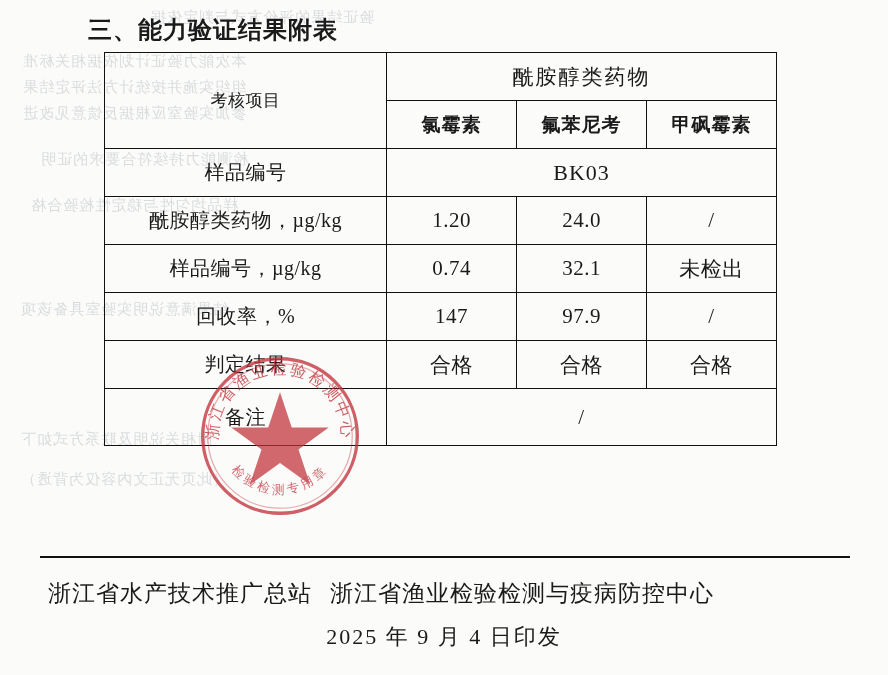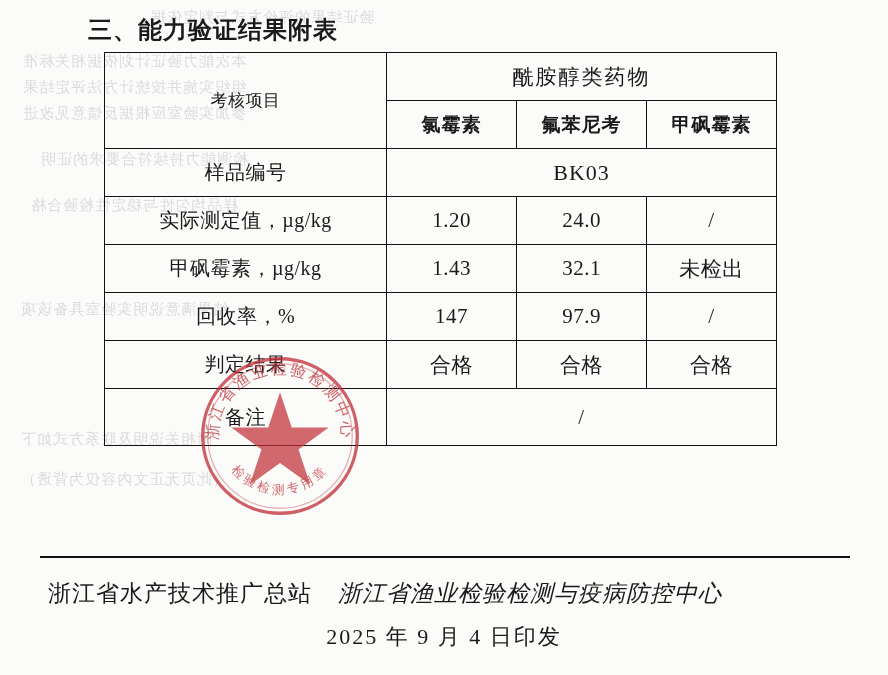--- a/index.html
+++ b/index.html
@@ -119,21 +119,21 @@
   }
   .footer-line1 {
     position: absolute;
     top: 578px;
     left: 48px;
     width: 800px;
     font-size: 23px;
     letter-spacing: 1px;
     white-space: nowrap;
   }
-  .footer-line1 .org2 { margin-left: 26px; font-style: italic; }
+  .footer-line1 .org2 { margin-left: 18px; }
   .footer-line2 {
     position: absolute;
     top: 622px;
     left: 0;
     width: 888px;
     text-align: center;
     font-size: 22px;
     letter-spacing: 2px;
   }
 </style>
@@ -171,29 +171,29 @@
         <td class="sub">氟苯尼考</td>
         <td class="sub">甲砜霉素</td>
       </tr>
 
       <tr>
         <td class="rowlabel">样品编号</td>
         <td class="sample" colspan="3">BK03</td>
       </tr>
 
       <tr>
-        <td class="rowlabel">实际测定值，µg/kg</td>
+        <td class="rowlabel">酰胺醇类药物，µg/kg</td>
         <td class="val">1.20</td>
         <td class="val">24.0</td>
         <td class="val">/</td>
       </tr>
 
       <tr>
-        <td class="rowlabel">甲砜霉素，µg/kg</td>
-        <td class="val">1.43</td>
+        <td class="rowlabel">样品编号，µg/kg</td>
+        <td class="val">0.74</td>
         <td class="val">32.1</td>
         <td class="val">未检出</td>
       </tr>
 
       <tr>
         <td class="rowlabel">回收率，%</td>
         <td class="val">147</td>
         <td class="val">97.9</td>
         <td class="val">/</td>
       </tr>

